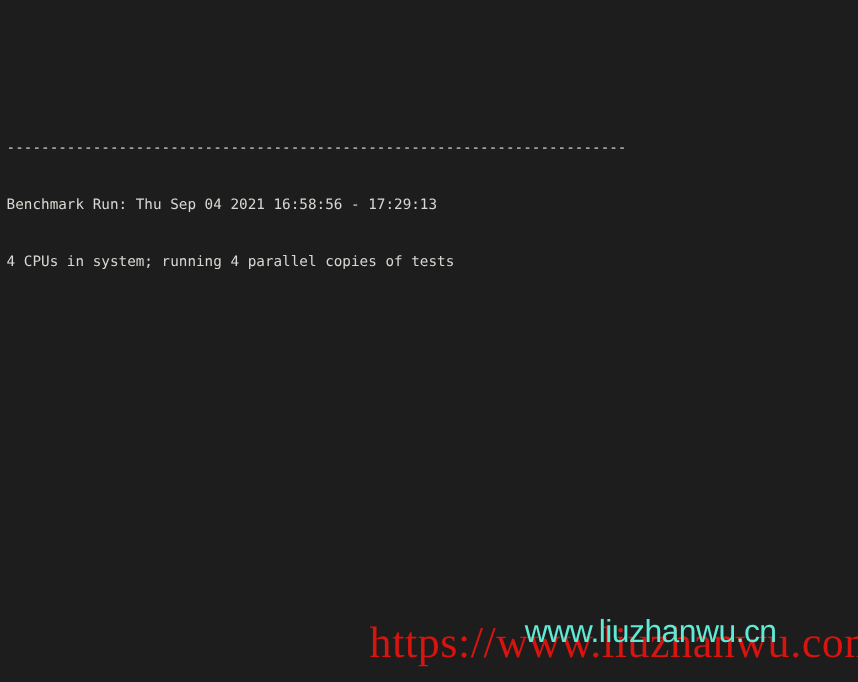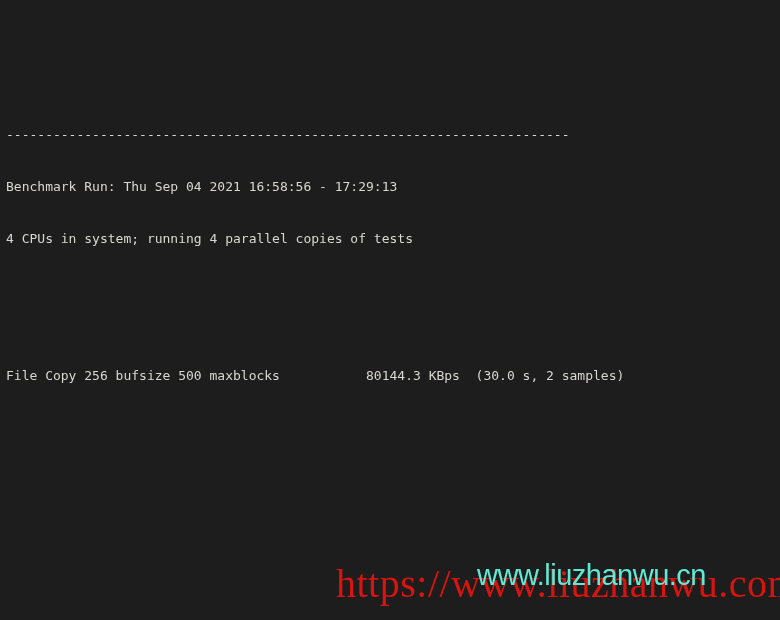--- a/index.html
+++ b/index.html
@@ -73,21 +73,20 @@
   <div id="console">
 
     <div class="blank"></div>
 
     <div class="line">------------------------------------------------------------------------</div>
     <div class="line">Benchmark Run: Thu Sep 04 2021 16:58:56 - 17:29:13</div>
     <div class="line">4 CPUs in system; running 4 parallel copies of tests</div>
 
     <div class="blank"></div>
 
-    <div class="line">File Copy 256 bufsize 500 maxblocks           80144.3 KBps  (30.0 s, 2 samples)</div>
     
     
     
     
     
     
     
 
     
 

